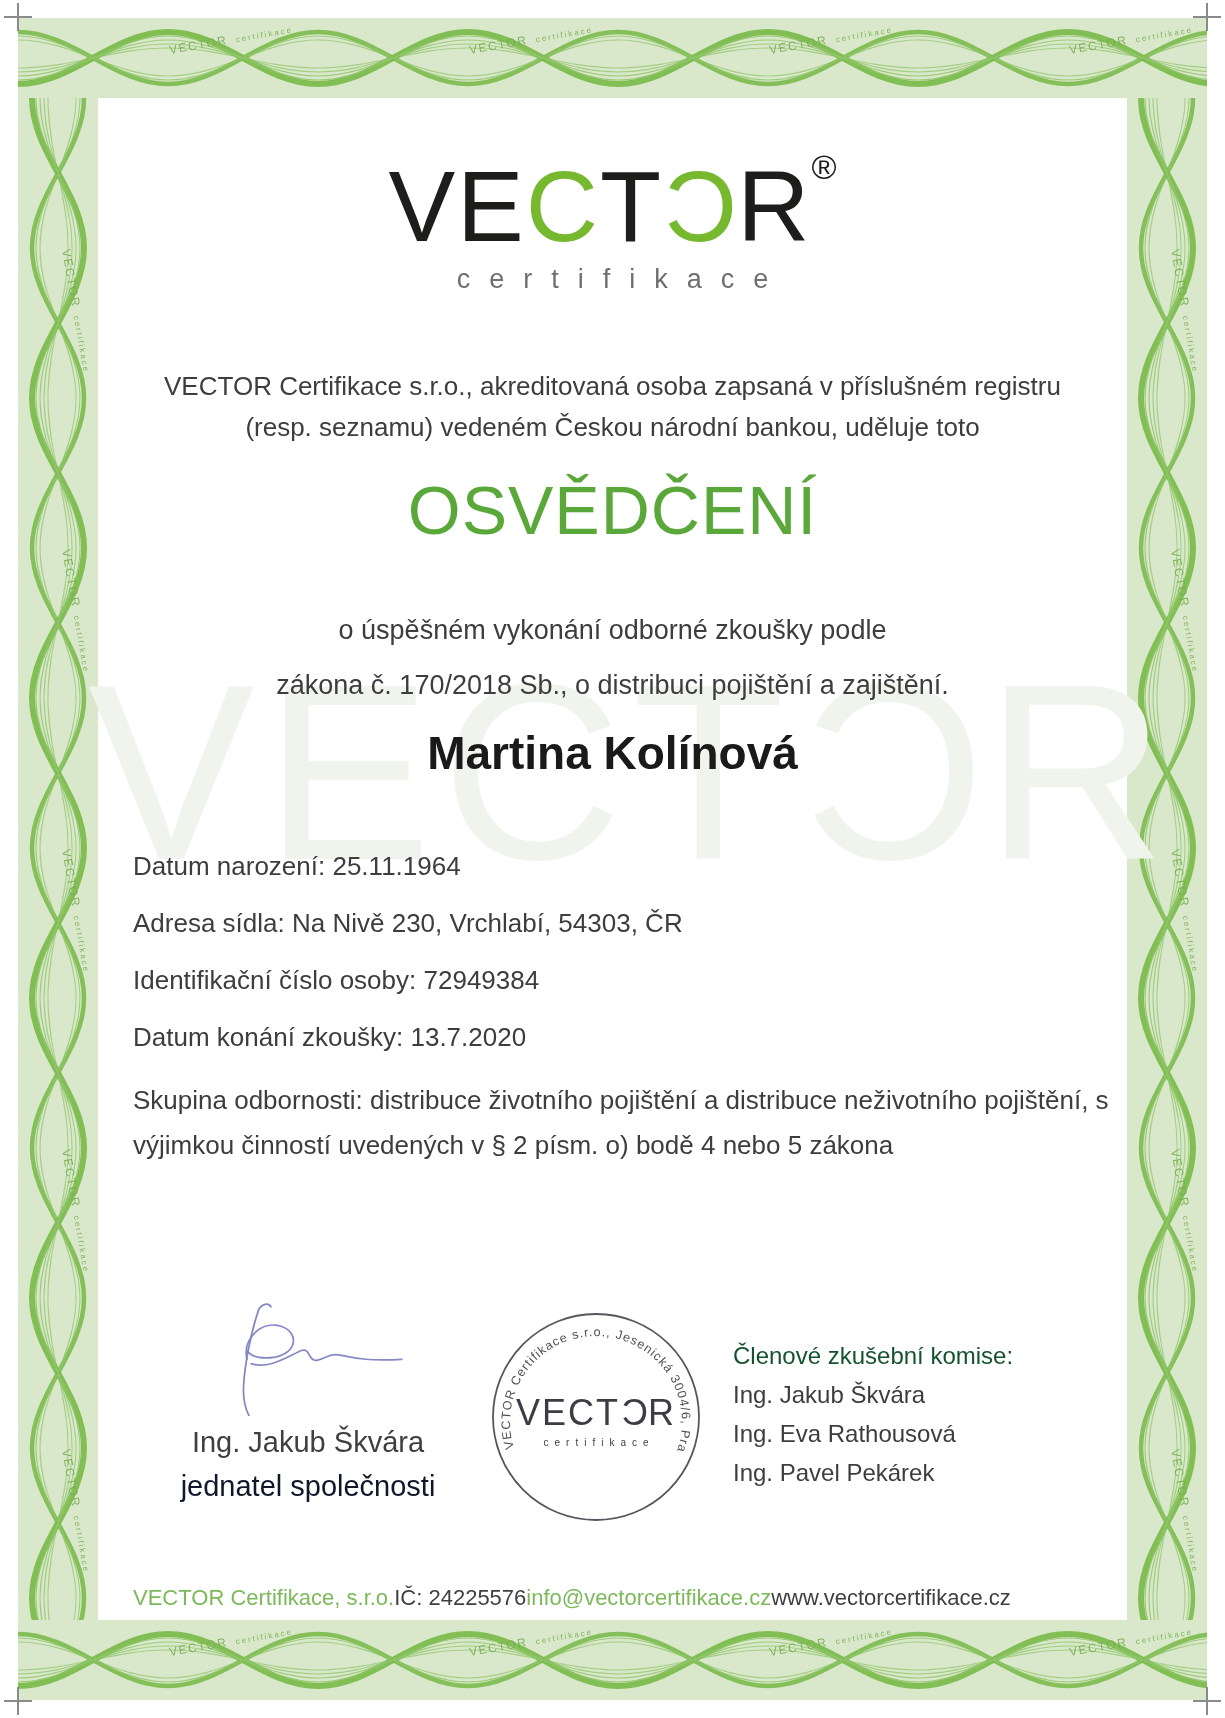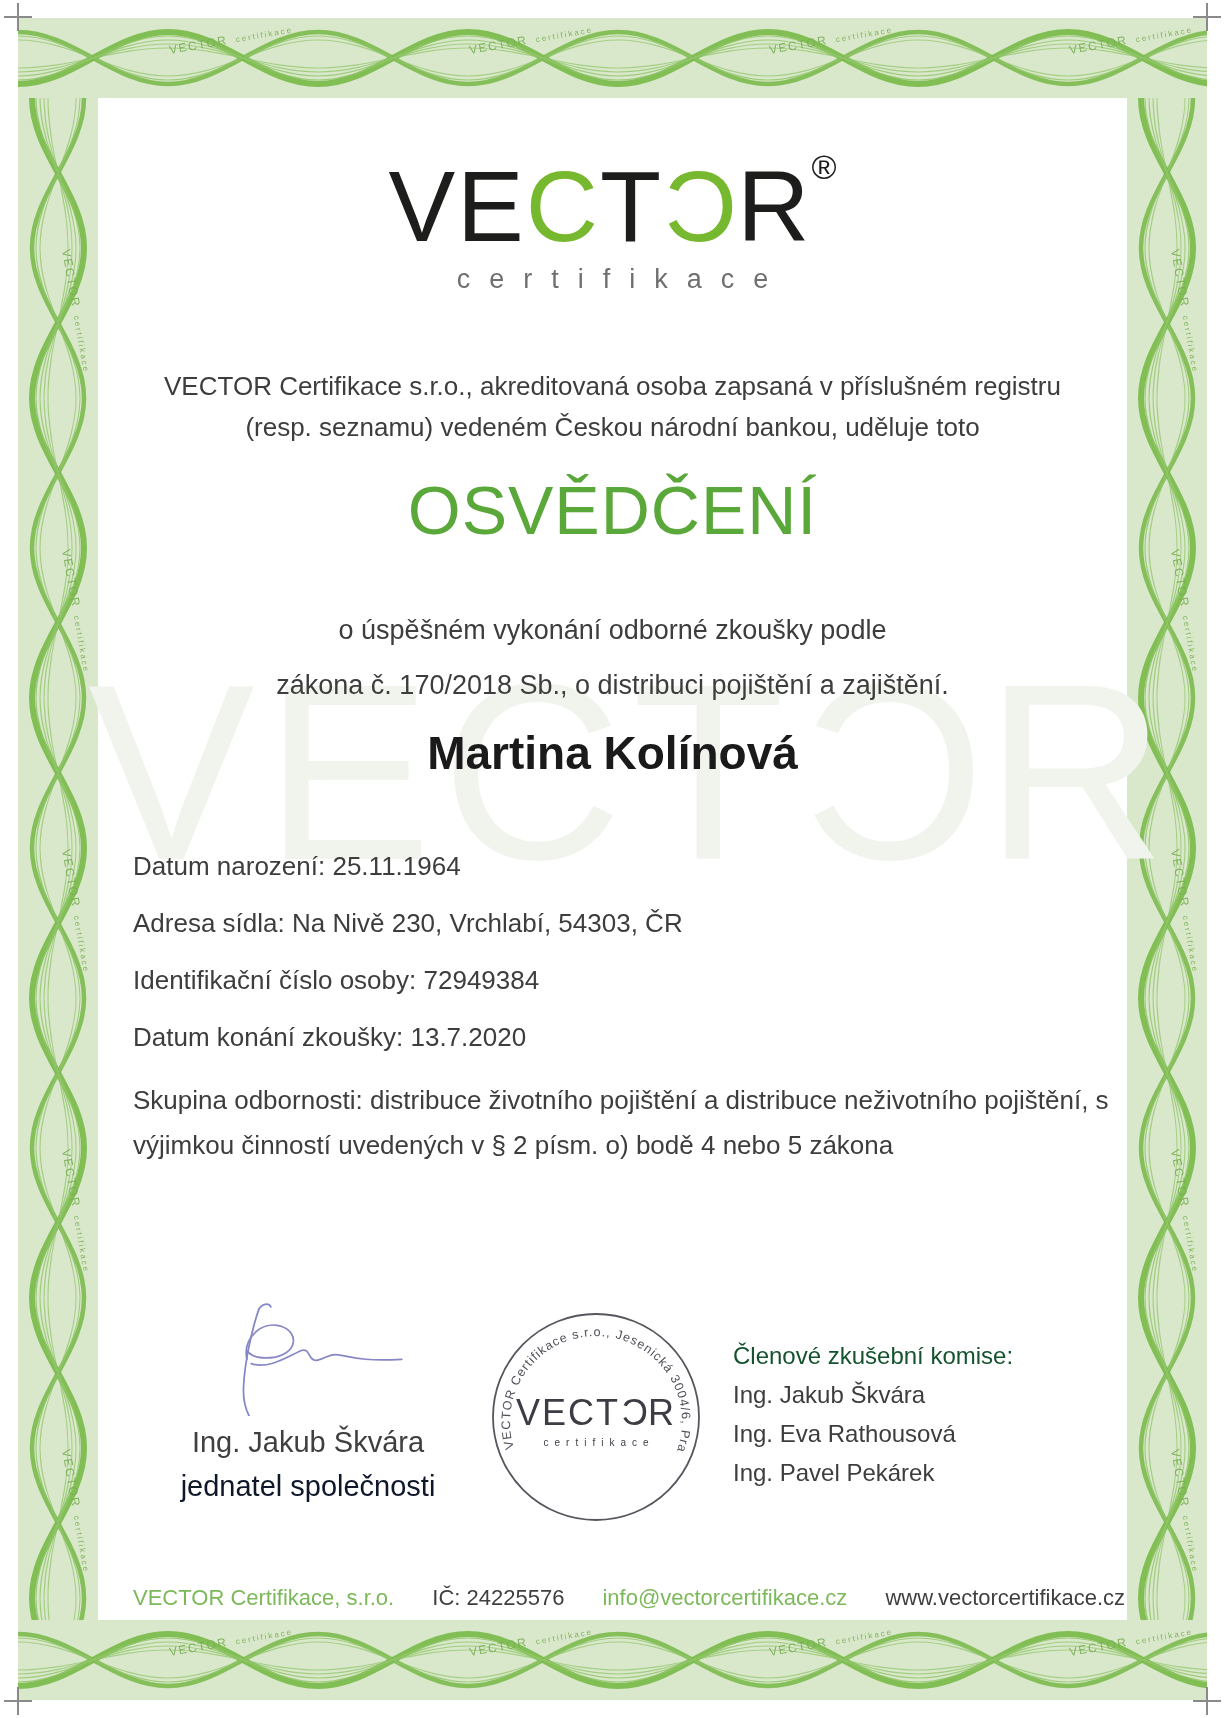--- a/index.html
+++ b/index.html
@@ -46,21 +46,21 @@
   .sign-title{font-size:29px;line-height:44px;color:#0f172a;}
   .seal{position:absolute;left:392px;top:1213px;width:212px;height:212px;}
   .seal svg{position:absolute;left:0;top:0;}
   .seal-logo{position:absolute;left:0;top:84px;width:100%;text-align:center;line-height:1;}
   .seal-word{font-size:36px;letter-spacing:2px;color:#3c3c44;font-weight:500;}
   .seal-sub{margin-top:7px;font-size:10px;letter-spacing:6px;color:#3c3c44;text-indent:6px;}
   .committee{position:absolute;left:635px;top:1238px;width:380px;}
   .committee-heading{font-size:24px;line-height:39px;color:#14532d;}
   .committee-member{font-size:24px;line-height:39px;color:#3d3d3d;}
   .footer{position:absolute;left:35px;top:1487px;width:992px;display:flex;
-          justify-content:space-between;align-items:baseline;font-size:22px;}
+          justify-content:flex-start;align-items:baseline;font-size:22px;}
   .footer .green{color:#7cb95a;}
   .footer .dark{color:#3f3f3f;}
   a.plain{text-decoration:none;}
 </style>
 </head>
 <body>
 
 <div class="page">
 
   <svg width="0" height="0" style="position:absolute" aria-hidden="true">

